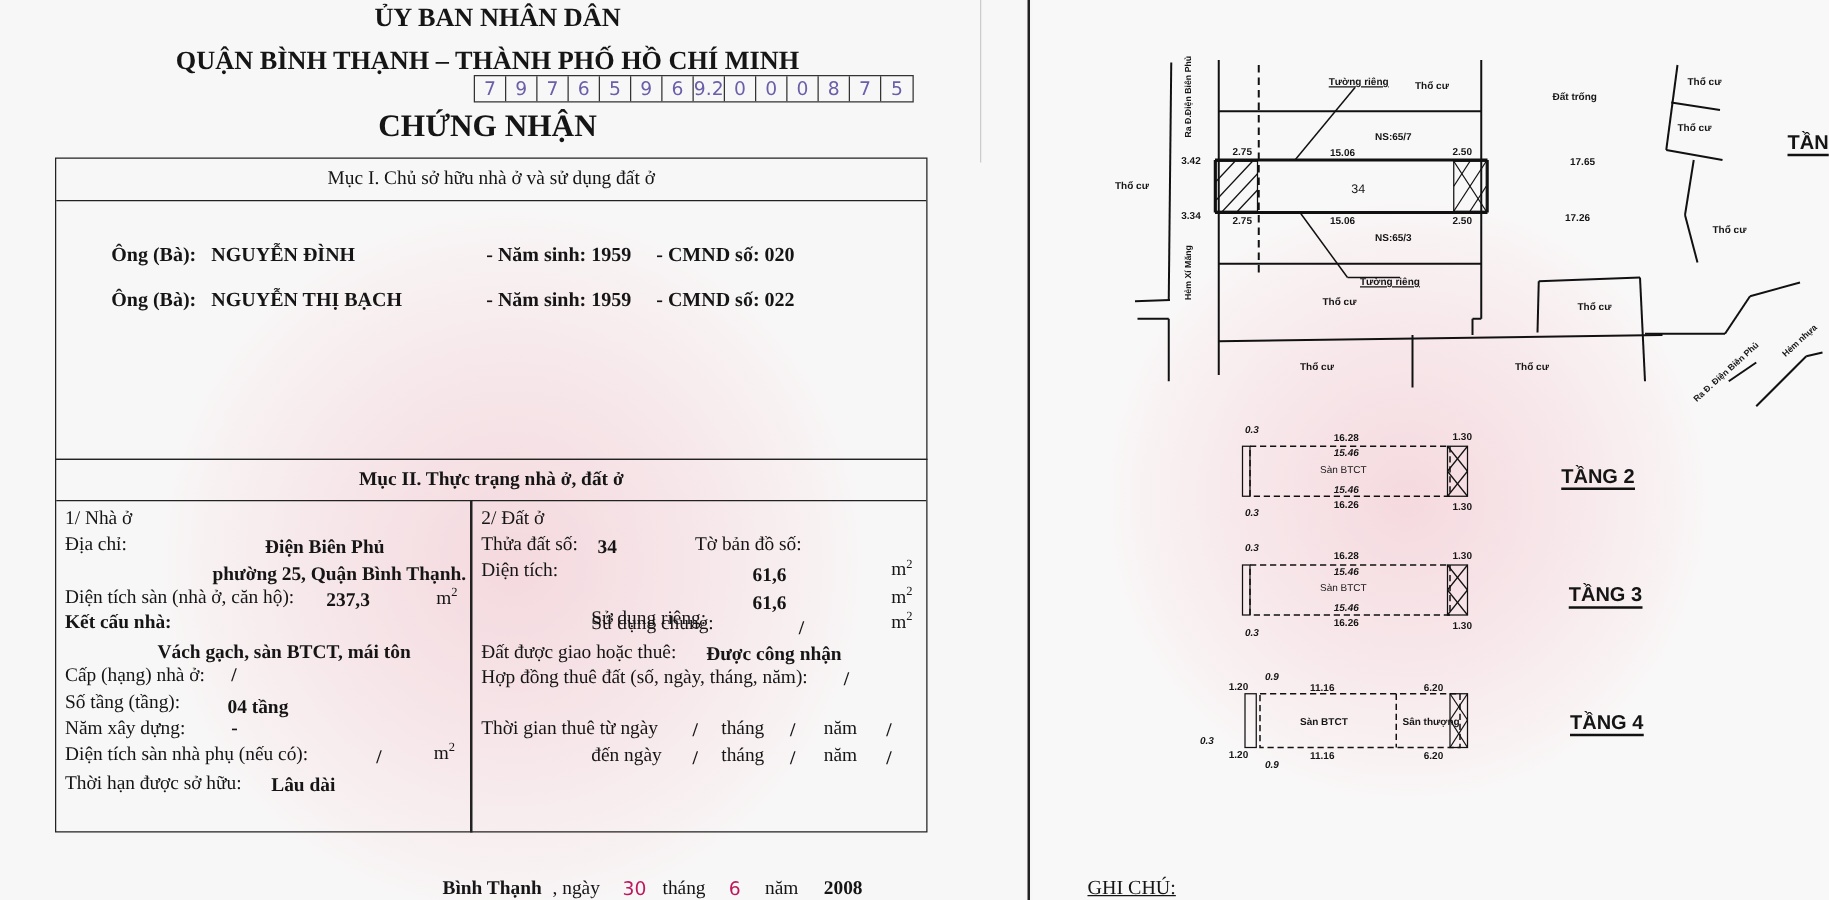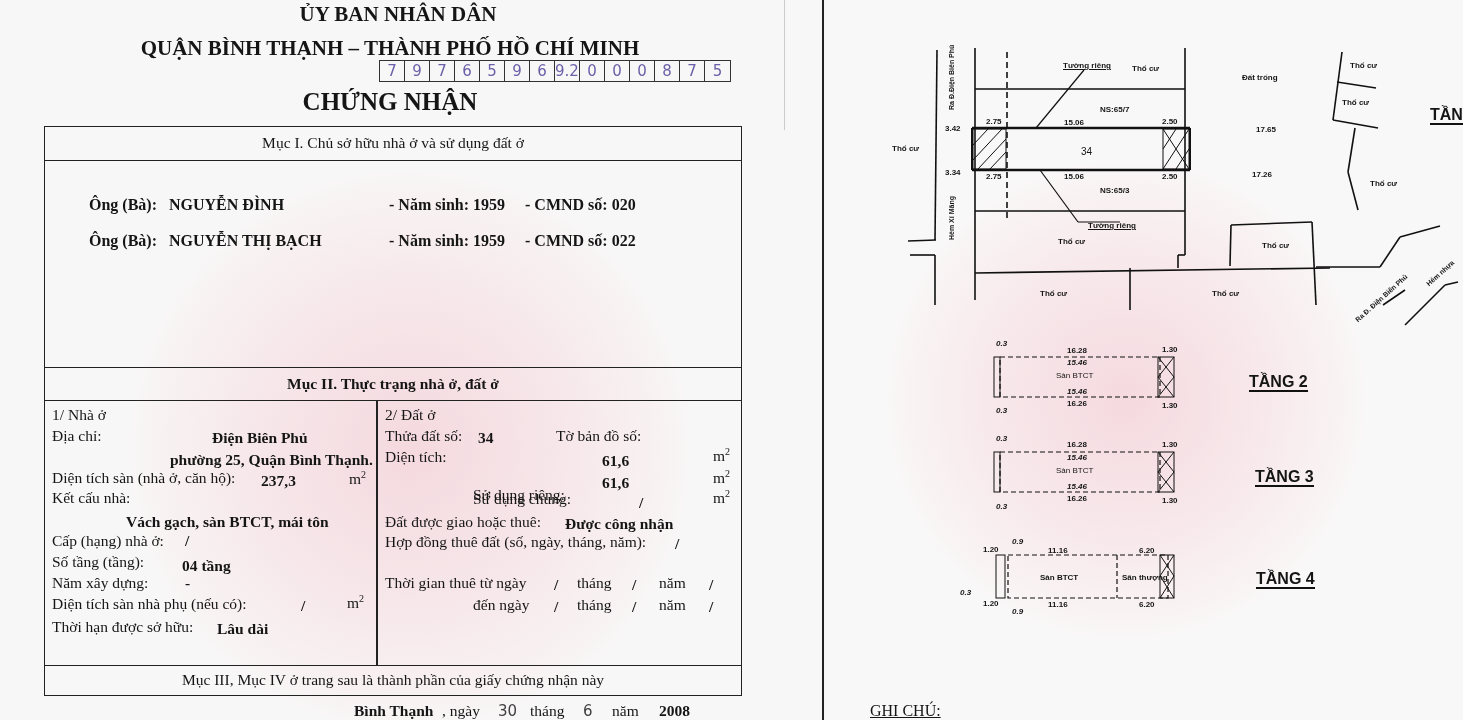--- a/index.html
+++ b/index.html
@@ -43,21 +43,21 @@
   .sec2 { left:44px; top:367px; width:698px; height:299px; }
   .sec2-head { position:absolute; left:0; top:0; width:100%; height:32px; border-bottom:1.5px solid #222; text-align:center; font-weight:bold; font-size:15.5px; line-height:32px; }
   .vline { position:absolute; left:331px; top:32px; width:1.5px; height:266px; background:#222; }
 
   .t { position:absolute; font-size:15.5px; white-space:nowrap; }
   .b { font-weight:bold; }
   sup { font-size:10px; }
 
   .foot-box { left:44px; top:665px; width:698px; height:31px; }
   .foot-box .t { left:0; width:100%; text-align:center; top:5px; }
-  .hand { color:#404040; font-family:"DejaVu Sans", sans-serif; font-size:15px; }
+  .hand { color:#be185d; font-family:"DejaVu Sans", sans-serif; font-size:15px; }
   .dg { position:absolute; font-family:"Liberation Sans", sans-serif; font-size:8px; font-weight:bold; white-space:nowrap; }
   .tang { position:absolute; font-family:"Liberation Sans", sans-serif; font-weight:bold; font-size:16px; border-bottom:2px solid #111; line-height:17px; }
   .ghichu { position:absolute; left:870px; top:702px; font-size:16px; text-decoration:underline; }
   svg { position:absolute; left:0; top:0; }
 </style>
 </head>
 <body>
 
 <div class="page-left">
   <div class="stamp" style="left:130px;top:170px;width:560px;height:560px;"></div>
@@ -104,21 +104,21 @@
     <div class="sec2-head">Mục II. Thực trạng nhà ở, đất ở</div>
     <div class="vline"></div>
 
     <span class="t" style="left:7px;top:38px;">1/ Nhà ở</span>
     <span class="t" style="left:7px;top:59px;">Địa chỉ:</span>
     <span class="t b" style="left:167px;top:61px;">Điện Biên Phủ</span>
     <span class="t b" style="left:125px;top:83px;">phường 25, Quận Bình Thạnh.</span>
     <span class="t" style="left:7px;top:101px;">Diện tích sàn (nhà ở, căn hộ):</span>
     <span class="t b" style="left:216px;top:104px;">237,3</span>
     <span class="t" style="left:304px;top:101px;"><span>m</span><sup>2</sup></span>
-    <span class="t" style="left:7px;top:121px;">Kết cấu nhà:</span>
+    <span class="t" style="left:7px;top:121px;font-weight:bold;">Kết cấu nhà:</span>
     <span class="t b" style="left:81px;top:145px;">Vách gạch, sàn BTCT, mái tôn</span>
     <span class="t" style="left:7px;top:164px;">Cấp (hạng) nhà ở:</span>
     <span class="t b" style="left:140px;top:164px;">/</span>
     <span class="t" style="left:7px;top:185px;">Số tầng (tầng):</span>
     <span class="t b" style="left:137px;top:189px;">04 tầng</span>
     <span class="t" style="left:7px;top:206px;">Năm xây dựng:</span>
     <span class="t b" style="left:140px;top:206px;">-</span>
     <span class="t" style="left:7px;top:227px;">Diện tích sàn nhà phụ (nếu có):</span>
     <span class="t b" style="left:256px;top:229px;">/</span>
     <span class="t" style="left:302px;top:225px;"><span>m</span><sup>2</sup></span>
@@ -151,23 +151,20 @@
     <span class="t b" style="left:664px;top:208px;">/</span>
 
     <span class="t" style="left:428px;top:228px;">đến ngày</span>
     <span class="t b" style="left:509px;top:230px;">/</span>
     <span class="t" style="left:532px;top:228px;">tháng</span>
     <span class="t b" style="left:587px;top:230px;">/</span>
     <span class="t" style="left:614px;top:228px;">năm</span>
     <span class="t b" style="left:664px;top:230px;">/</span>
   </div>
 
-  <div class="box foot-box">
-    <span class="t">Mục III, Mục IV ở trang sau là thành phần của giấy chứng nhận này</span>
-  </div>
 
   <div>
     <span class="t b" style="left:354px;top:702px;">Bình Thạnh</span>
     <span class="t" style="left:442px;top:702px;">, ngày</span>
     <span class="t hand" style="left:498px;top:702px;">30</span>
     <span class="t" style="left:530px;top:702px;">tháng</span>
     <span class="t hand" style="left:583px;top:702px;">6</span>
     <span class="t" style="left:612px;top:702px;">năm</span>
     <span class="t b" style="left:659px;top:702px;">2008</span>
   </div>

